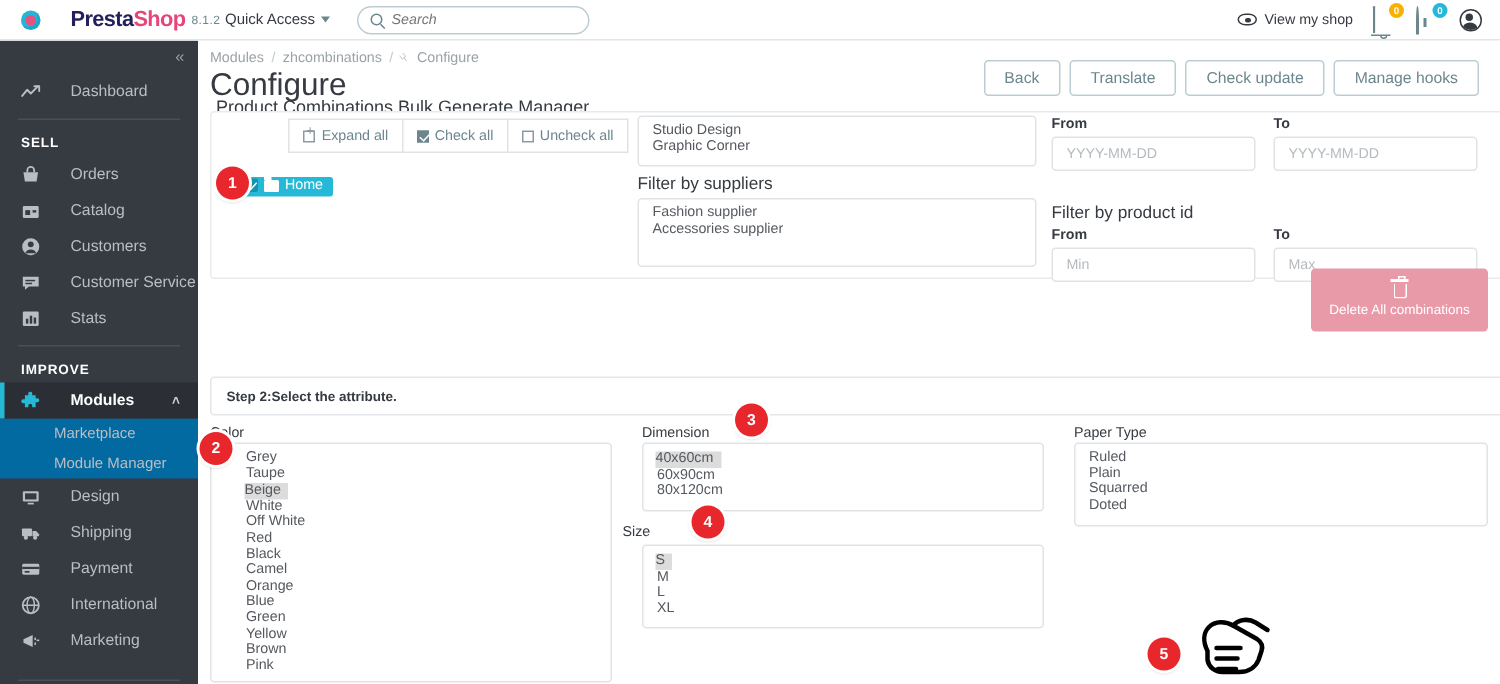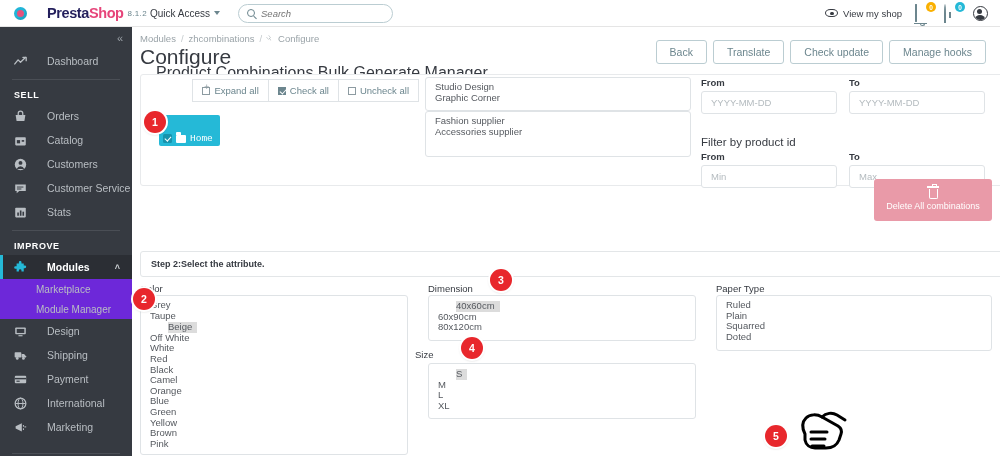--- a/index.html
+++ b/index.html
@@ -83,34 +83,34 @@
     display:flex; align-items:center; gap:20px; height:20px;
     padding:0 0 0 14px; font-size:10.5px; color:#b9bec3; cursor:pointer;
     position:relative;
   }
   .nav-item.tall{ height:24px; }
   .nav-item.active{ background:#2b2e34; color:#fff; font-weight:bold; }
   .nav-item.active:before{ content:""; position:absolute; left:0; top:0; width:3px; height:100%; background:#25b9d7;}
   .nav-sec{ font-size:9px; font-weight:bold; color:#ffffff; letter-spacing:.6px; padding:0 0 0 14px; height:18px; display:flex; align-items:center;}
   .nav-div{ height:1px; background:#4a4e55; margin:6px 12px; }
   .ico{ width:13px; height:13px; flex:none; display:block; }
-  .nav-sub{ background:#6d28d9; }
+  .nav-sub{ background:#0369a1; }
   .nav-subitem{ font-size:10px; color:#b9bec3; padding:0 0 0 36px; height:20px; display:flex; align-items:center; cursor:pointer;}
   .chev-up{ margin-left:auto; margin-right:12px; font-size:9px; color:#cfd3d6; }
 
   
   .main{ position:absolute; top:27px; left:132px; width:868px; height:429px; background:#fff; overflow:hidden;}
   .breadcrumb{ font-size:9.5px; color:#9aa3a8; padding:6px 0 0 8px; display:flex; gap:5px; align-items:center;}
   .breadcrumb a{ color:#9aa3a8; text-decoration:none; cursor:pointer;}
   .breadcrumb .sep{ color:#c3c9cc; }
   .wrench{ display:inline-block; transform:rotate(-40deg); font-size:8px; color:#9aa3a8; margin-right:1px;}
 
   .pagehead{ position:relative; padding:2px 0 0 8px; }
   .pagetitle{ font-size:21px; font-weight:normal; color:#363a41; line-height:22px;}
-  .pagesub{ font-size:16px; color:#363a41; margin-top:-4px; padding-left:4px;margin-left:12px;}
+  .pagesub{ font-size:12px; color:#363a41; margin-top:-4px; padding-left:4px;}
 
   .headbtns{ position:absolute; right:14px; top:13px; display:flex; gap:6px; }
   .hbtn{
     border:1px solid #bbcdd2; background:#fff; color:#6c868e;
     font-size:10.5px; padding:5px 13px; border-radius:3px; cursor:pointer;
     font-family:"Liberation Sans",sans-serif; white-space:nowrap;
   }
 
   
   .panel{
@@ -126,35 +126,35 @@
   }
   .sq{ width:8px;height:8px;border:1px solid #8d9ba1; display:inline-block; position:relative; flex:none;}
   .sq.plus:after{content:"+";position:absolute;left:0.6px;top:-4.2px;font-size:9px;color:#8d9ba1;line-height:8px;}
   .sq.checked{ background:#6c868e; border-color:#6c868e;}
   .sq.checked:after{content:"";position:absolute;left:2px;top:0px;width:3px;height:5px;border:solid #fff;border-width:0 1.3px 1.3px 0;transform:rotate(42deg);}
 
   .cat-area{ position:absolute; left:10px; top:36px; right:10px; bottom:6px; }
   .cat-chip{
     display:inline-flex; align-items:center; gap:4px;
     background:#25b9d7; color:#fff; font-size:9.5px; border-radius:2px;
-    padding:18px 7px 2px 4px; cursor:pointer;font-family:Liberation Mono, monospace;
+    padding:0 7px 2px 4px; cursor:pointer;
   }
   .chk-w{ width:9px;height:9px;background:#1793ad;border-radius:1.5px;position:relative;flex:none;}
   .chk-w:after{content:"";position:absolute;left:2.8px;top:1px;width:2.6px;height:5px;border:solid #fff;border-width:0 1.4px 1.4px 0;transform:rotate(42deg);}
   .folder{ width:10px;height:8px;background:#fff;border-radius:1px;position:relative;flex:none;}
   .folder:before{content:"";position:absolute;left:0;top:-2.2px;width:5px;height:2.2px;background:#fff;border-radius:1px 1px 0 0;}
 
   .fld-label{ font-size:11.5px; color:#363a41; margin-bottom:3px;}
   .fld-label.bold{ font-weight:bold; font-size:9.5px; }
   .listbox{
     border:1px solid #dfe3e6; border-radius:3px; background:#fff;
     font-size:9.5px; color:#55595f; padding:4px 0; overflow:hidden;
   }
   .listbox .opt{ padding:0 0 0 9px; line-height:10.6px; white-space:nowrap; cursor:pointer;}
-  .listbox .opt.sel{ background:#dcdcdc; display:inline-block; padding-right:5px; margin-left:27px; padding-left:0;}
+  .listbox .opt.sel{ background:#dcdcdc; display:inline-block; padding-right:5px; margin-left:8px; padding-left:0;}
   .inp{
     border:1px solid #dfe3e6; border-radius:3px; height:23px; background:#fff;
     font-size:9.5px; color:#9aa3a8; display:flex; align-items:center; padding-left:9px;
     width:100%; font-family:"Liberation Sans",sans-serif; outline:none;
   }
   .inp::placeholder{ color:#b4bbbf; }
 
   .danger-btn{
     position:absolute; background:#e99aa8; color:#fff; border:none; border-radius:3px;
     display:flex; flex-direction:column; align-items:center; justify-content:center;
@@ -386,20 +386,21 @@
             <span>Home</span>
           </div>
         </div>
       </div>
 
       <div style="position:absolute; left:284px; top:2px; width:266px;">
         <div class="listbox" style="height:34px;">
           <div class="opt">Studio Design</div>
           <div class="opt">Graphic Corner</div>
         </div>
+        <div class="fld-label" style="margin-top:6px;">Filter by suppliers</div>
         <div class="listbox" style="height:46px;">
           <div class="opt">Fashion supplier</div>
           <div class="opt">Accessories supplier</div>
         </div>
       </div>
 
       <div style="position:absolute; left:560px; top:2px; width:284px;">
         <div style="display:flex; gap:12px;">
           <div style="flex:1;">
             <div class="fld-label bold">From</div>
@@ -428,26 +429,26 @@
       <i class="trash"></i>
       <span>Delete All combinations</span>
     </button>
 
     <div class="step-bar">
       <span class="t">Step 2:Select the attribute.</span>
       <span class="chev">˅</span>
     </div>
 
     <div class="attr-col-label" style="left:8px; top:256px;">Color</div>
-    <div class="listbox" style="position:absolute; left:8px; top:268px; width:268px; height:160px;">
+    <div class="listbox" style="position:absolute; left:8px; top:268px; width:268px; height:160px;padding-left:14px;">
       <div class="opt">Grey</div>
       <div class="opt">Taupe</div>
       <div class="opt sel">Beige</div>
+      <div class="opt">White</div>
       <div class="opt">Off White</div>
-      <div class="opt">White</div>
       <div class="opt">Red</div>
       <div class="opt">Black</div>
       <div class="opt">Camel</div>
       <div class="opt">Orange</div>
       <div class="opt">Blue</div>
       <div class="opt">Green</div>
       <div class="opt">Yellow</div>
       <div class="opt">Brown</div>
       <div class="opt">Pink</div>
     </div>

